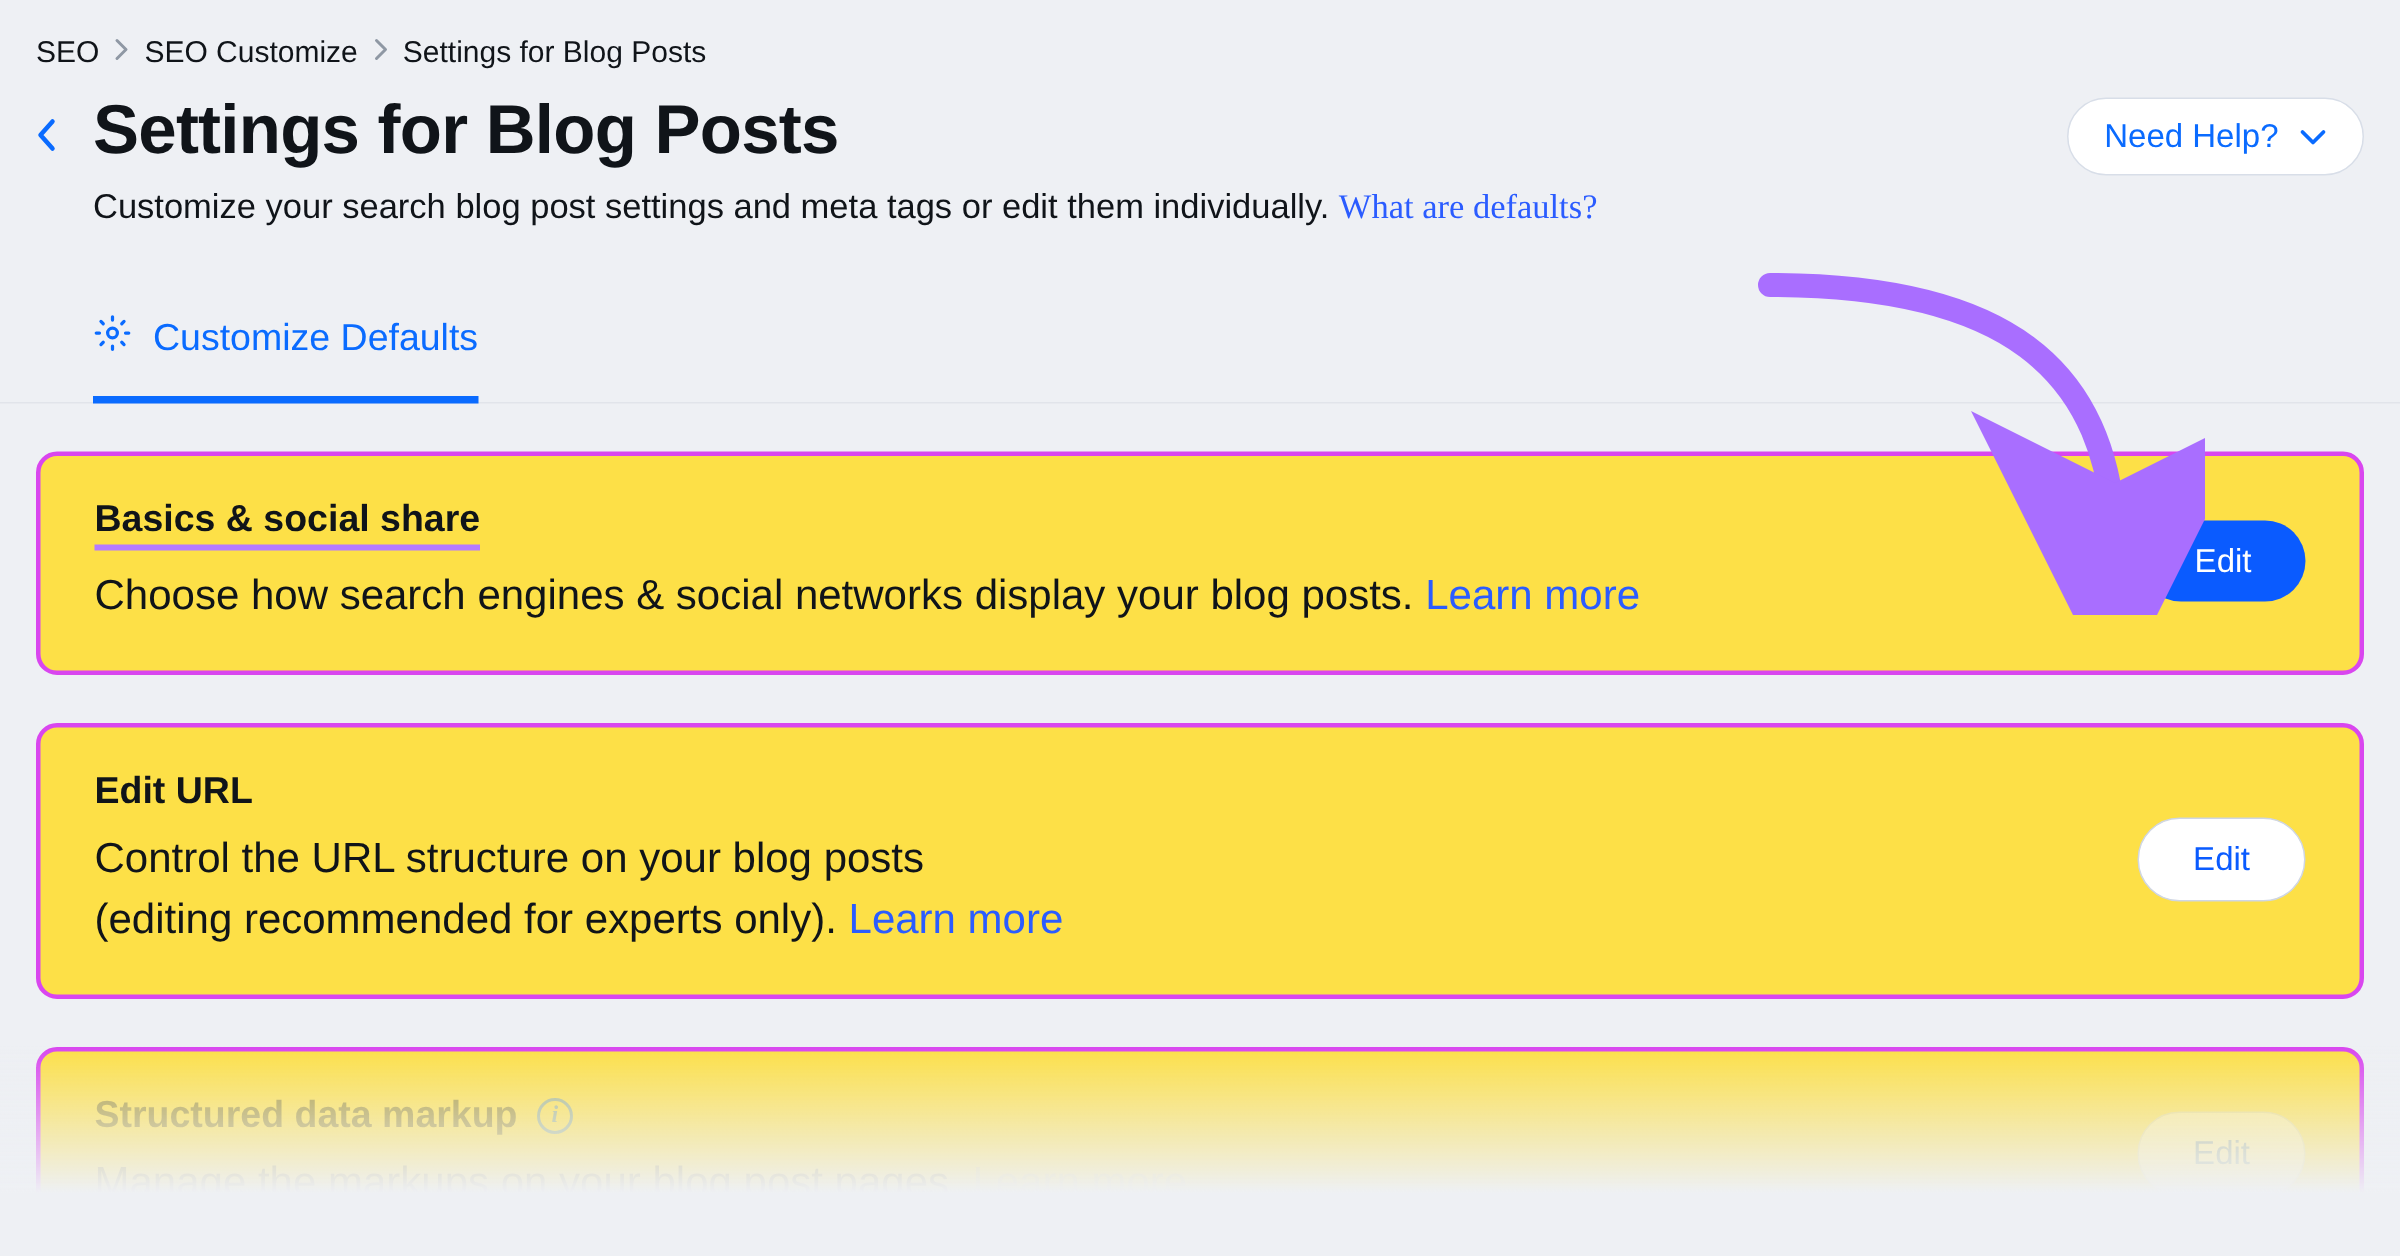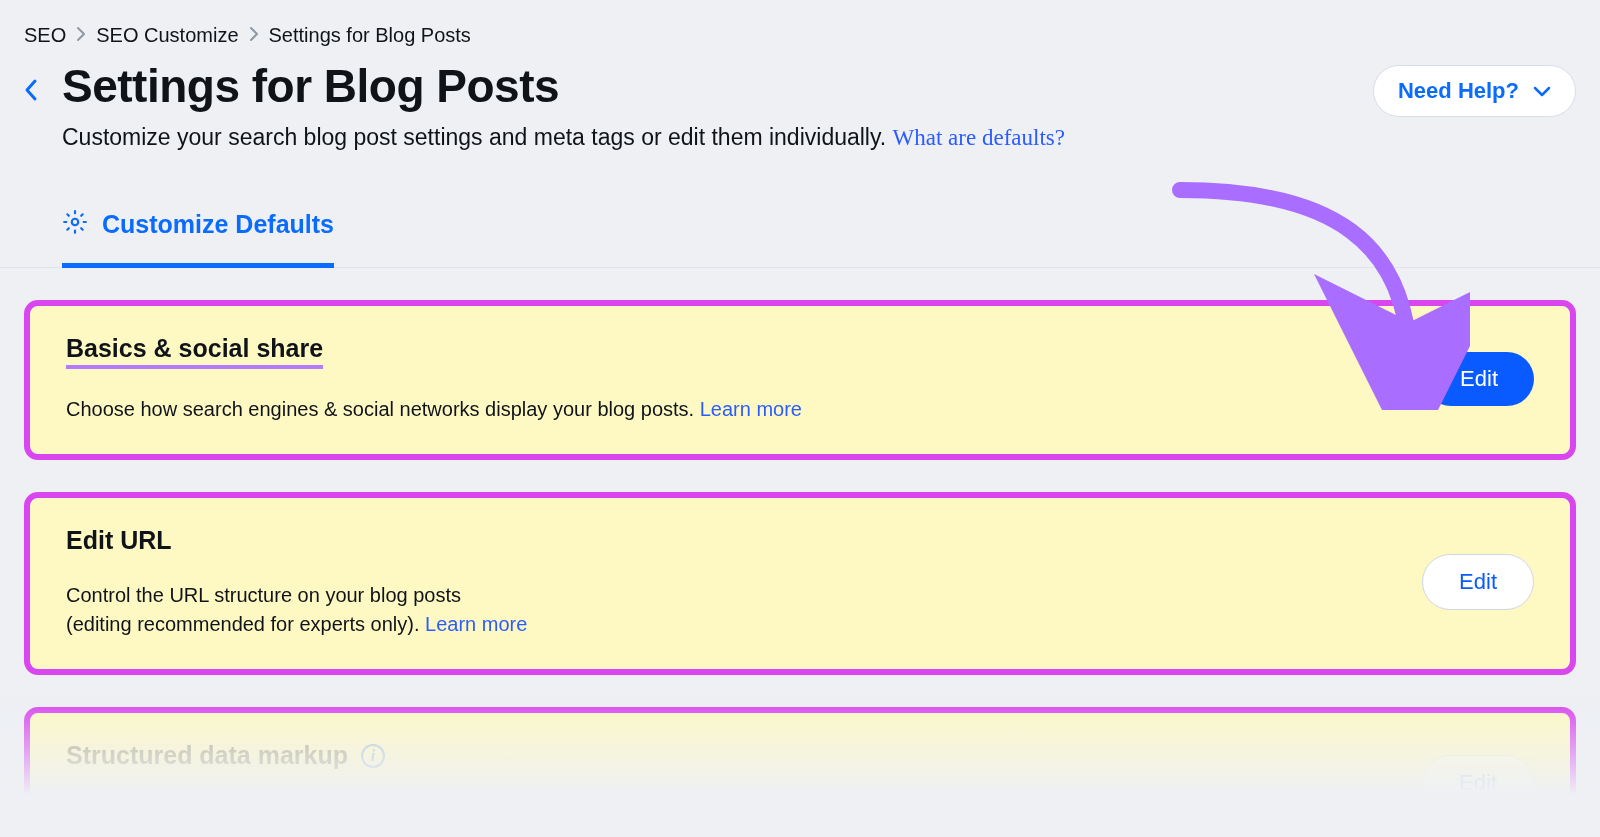--- a/index.html
+++ b/index.html
@@ -55,69 +55,68 @@
       border: 1px solid #d8dee8;
       border-radius: 999px;
       padding: 12px 24px;
       font-size: 22px;
       color: #0a6bff;
       display: flex;
       align-items: center;
       gap: 14px;
       cursor: pointer;
       margin-top: 4px;
-      font-weight: bold;
     }
     .tabs {
       display: flex;
       gap: 60px;
       padding: 58px 24px 0 62px;
       border-bottom: 1px solid #e1e4ea;
       position: relative;
     }
     .tab {
       display: flex;
       align-items: center;
       gap: 14px;
       font-size: 25px;
-      font-weight: 700;
+      font-weight: 400;
       color: #101419;
       padding-bottom: 22px;
       cursor: pointer;
     }
     .tab.active {
       color: #0a6bff;
       border-bottom: 5px solid #0a6bff;
       margin-bottom: -1px;
     }
     .tab.active svg path { stroke: #0a6bff; }
     .cards { padding: 32px 24px 0 24px; }
     .card {
-      background: #fef9c3;
+      background: #fde047;
       border-radius: 14px;
       padding: 28px 36px 30px 36px;
       margin-bottom: 32px;
       display: flex;
       justify-content: space-between;
       align-items: center;
-      border: 6px solid #d946ef;
+      border: 3px solid #d946ef;
     }
     .card-title {
       font-size: 25px;
       font-weight: 700;
       display: inline-block;
     }
     .underline-purple {
       border-bottom: 4px solid #b57bff;
       padding-bottom: 2px;
     }
     .card-desc {
-      font-size: 20px;
-      color: #101419;
-      margin-top: 26px;
+      font-size: 28px;
+      color: #101419;
+      margin-top: 10px;
       line-height: 1.45;
     }
     .card-desc .link { color: #2b5cff; cursor: pointer; }
     .btn-primary {
       background: #0a5bff;
       color: #fff;
       border: none;
       border-radius: 999px;
       padding: 14px 36px;
       font-size: 22px;

